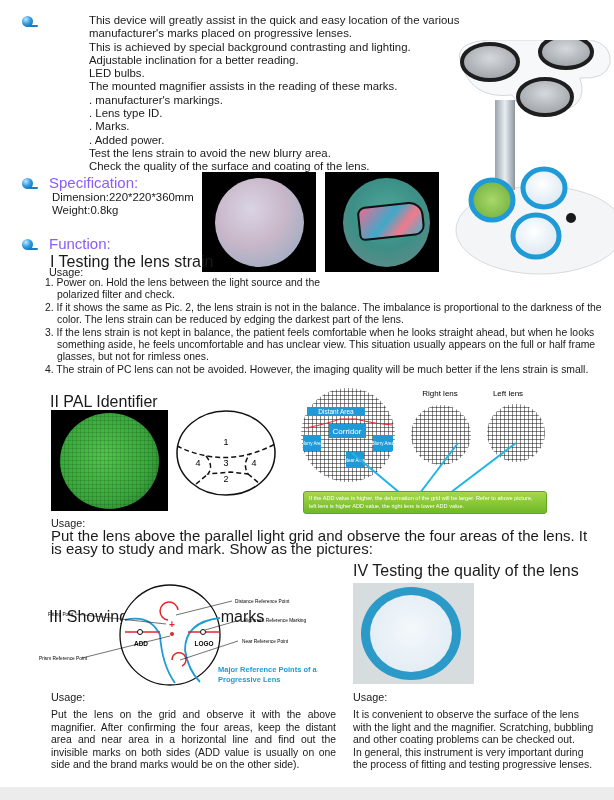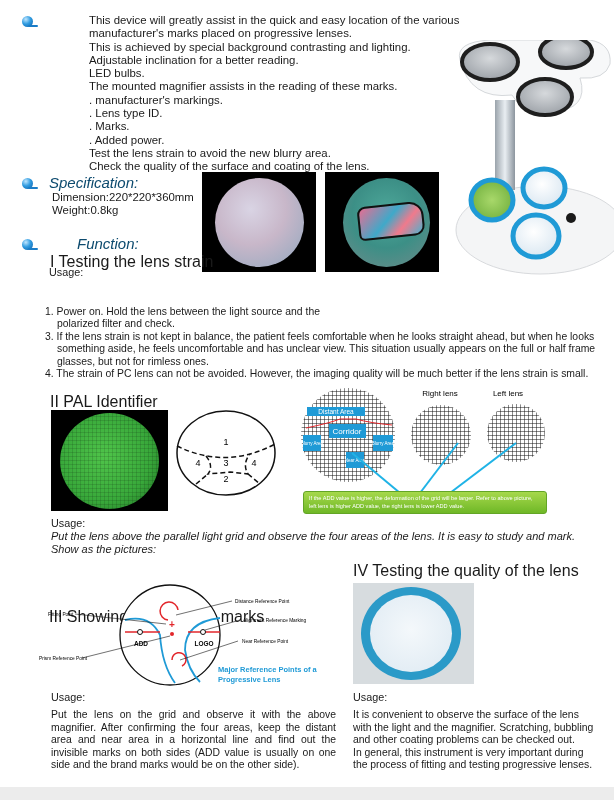--- a/index.html
+++ b/index.html
@@ -5,21 +5,21 @@
   * { box-sizing: border-box; margin: 0; padding: 0; }
   html, body { width: 614px; height: 800px; background: #ffffff; overflow: hidden; }
   body { position: relative; font-family: "Liberation Sans", "DejaVu Sans", sans-serif; color: #1a1a1a; }
   .abs { position: absolute; }
   .bullet-icon { position: absolute; width: 16px; height: 12px; }
   .bullet-icon .ball { position: absolute; left: 0; top: 0; width: 11px; height: 11px; border-radius: 50%;
     background: radial-gradient(circle at 35% 30%, #bfe6ff 0%, #2f9be0 45%, #0b5ea8 100%); }
   .bullet-icon .tail { position: absolute; left: 6px; top: 9px; width: 10px; height: 2px; border-radius: 1px; background: #1a7cc7; }
   .intro { left: 49px; top: 14px; font-size: 11.4px; line-height: 13.3px; margin-left: 40px; }
   .intro div { white-space: nowrap; }
-  .sec-title { font-size: 15px; line-height: 16px; color: #0c4a6e; font-style: italic; }
+  .sec-title { font-size: 15px; line-height: 16px; color: #8b5cf6; }
   .spec-lines { left: 52px; top: 191px; font-size: 11.4px; line-height: 13.3px; }
   .small { font-size: 10.8px; line-height: 12.6px; }
   .usage-list { left: 45px; top: 277px; width: 560px; font-size: 10.4px; line-height: 12.4px; }
   .usage-list li { list-style: none; padding-left: 12px; text-indent: -12px; }
   .roman { font-size: 16px; }
   .photo { position: absolute; background: #000; overflow: hidden; }
   .p2 { left: 51px; top: 709px; width: 285px; font-size: 10.4px; line-height: 12.6px; text-align: justify; }
   .p3 { left: 353px; top: 709px; width: 255px; font-size: 10.4px; line-height: 12.6px; }
   .bottom-bar { left: 0; top: 787px; width: 614px; height: 13px; background: #ececec; }
   svg text { font-family: "Liberation Sans", sans-serif; }
@@ -93,25 +93,26 @@
 </div>
 <div class="photo" style="left:325px; top:172px; width:114px; height:100px;">
   <div style="position:absolute; left:18px; top:6px; width:87px; height:89px; border-radius:50%; background: radial-gradient(circle at 50% 40%, #4ea89a 0%, #3c8f86 50%, #6f8a8a 100%);"></div>
   <div style="position:absolute; left:33px; top:32px; width:66px; height:34px; border:2px solid #111; border-radius:8px 14px 10px 6px; background: linear-gradient(135deg,#e86d92 0%,#3fa9c9 45%,#f07a8c 70%,#4ab3d0 100%); transform: rotate(-6deg);"></div>
 </div>
 
 <div class="bullet-icon" style="left:22px; top:239px;">
     <div class="ball"></div>
     <div class="tail"></div>
   </div>
-<div class="abs sec-title" style="left:49px; top:236px;margin-left:28px;">Function:</div>
+<div class="abs sec-title" style="left:49px; top:236px;">Function:</div>
 <div class="abs roman" style="left:50px; top:253px;">I  Testing the lens strain</div>
 <div class="abs small" style="left:49px; top:266px;">Usage:</div>
 <ul class="abs usage-list">
-  <li style="width:300px;margin-top:29px;">1. Power on. Hold the lens between the light source and the polarized filter and check.</li>
+  <li style="width:300px;">1. Power on. Hold the lens between the light source and the polarized filter and check.</li>
+  <li>2. If it shows the same as Pic. 2, the lens strain is not in the balance. The imbalance is proportional to the darkness of the color. The lens strain can be reduced by edging the darkest part of the lens.</li>
   <li>3. If the lens strain is not kept in balance, the patient feels comfortable when he looks straight ahead, but when he looks something aside, he feels uncomfortable and has unclear view. This situation usually appears on the full or half frame glasses, but not for rimless ones.</li>
   <li>4. The strain of PC lens can not be avoided. However, the imaging quality will be much better if the lens strain is small.</li>
 </ul>
 
 <div class="abs roman" style="left:50px; top:393px;text-align:right;">II  PAL Identifier</div>
 <div class="photo" style="left:51px; top:410px; width:117px; height:101px;">
   <div style="position:absolute; left:9px; top:3px; width:99px; height:96px; border-radius:50%;
     background: repeating-linear-gradient(0deg, rgba(0,0,0,0.12) 0 1px, transparent 1px 4px), repeating-linear-gradient(90deg, rgba(0,0,0,0.12) 0 1px, transparent 1px 4px), radial-gradient(circle at 45% 45%, #4fc44a 0%, #38a83a 60%, #1f6a22 100%);"></div>
 </div>
 
@@ -161,21 +162,21 @@
     </clipPath>
   <rect x="186" y="20" width="60" height="60" fill="url(#grid)" clip-path="url(#c3)"></rect>
 
   <line x1="100" y1="110" x2="52" y2="70" stroke="#1fb3e6" stroke-width="2"></line>
   <line x1="120" y1="110" x2="158" y2="60" stroke="#1fb3e6" stroke-width="2"></line>
   <line x1="150" y1="110" x2="216" y2="60" stroke="#1fb3e6" stroke-width="2"></line>
 </svg>
 <div class="abs" style="left:303px; top:491px; width:244px; height:23px; border-radius:3px; background: linear-gradient(#a6d84b, #6fb827); border:1px solid #63a526; padding:2px 5px; color:#fff; font-size:5.6px; line-height:8px;">If the ADD value is higher, the deformation of the grid will be larger. Refer to above picture, left lens is higher ADD value, the right lens is lower ADD value.</div>
 
 <div class="abs small" style="left:51px; top:517px;">Usage:</div>
-<div class="abs small" style="left:51px; top:530px; width:540px; font-size:11px; line-height:12.6px;font-style:italic;">Put the lens above the parallel light grid and observe the four areas of the lens. It is easy to study and mark. Show as the pictures:</div>
+<div class="abs small" style="left:51px; top:530px; width:540px; font-size:15px; line-height:12.6px;">Put the lens above the parallel light grid and observe the four areas of the lens. It is easy to study and mark. Show as the pictures:</div>
 
 <div class="abs roman" style="left:49px; top:562px;margin-top:46px;">III Showing the invisible marks</div>
 <svg class="abs" style="left:30px; top:580px;" width="310" height="110" viewBox="0 0 310 110">
   <circle cx="140" cy="55" r="50" fill="#fff" stroke="#111" stroke-width="1.3"></circle>
   <path d="M95 40 Q120 34 130 55 Q132 85 145 103" fill="none" stroke="#1f9ad6" stroke-width="1.8"></path>
   <path d="M190 38 Q155 42 155 70 Q158 90 170 102" fill="none" stroke="#1f9ad6" stroke-width="1.8"></path>
   <line x1="95" y1="52" x2="130" y2="52" stroke="#e2262b" stroke-width="1.5"></line>
   <line x1="158" y1="52" x2="190" y2="52" stroke="#e2262b" stroke-width="1.5"></line>
   <circle cx="110" cy="52" r="2.5" fill="#fff" stroke="#111"></circle>
   <circle cx="173" cy="52" r="2.5" fill="#fff" stroke="#111"></circle>

